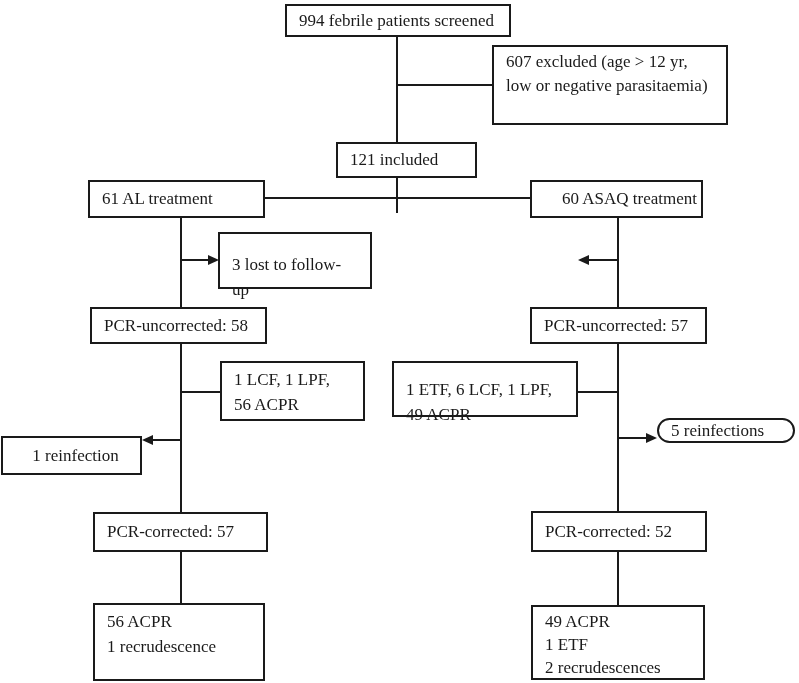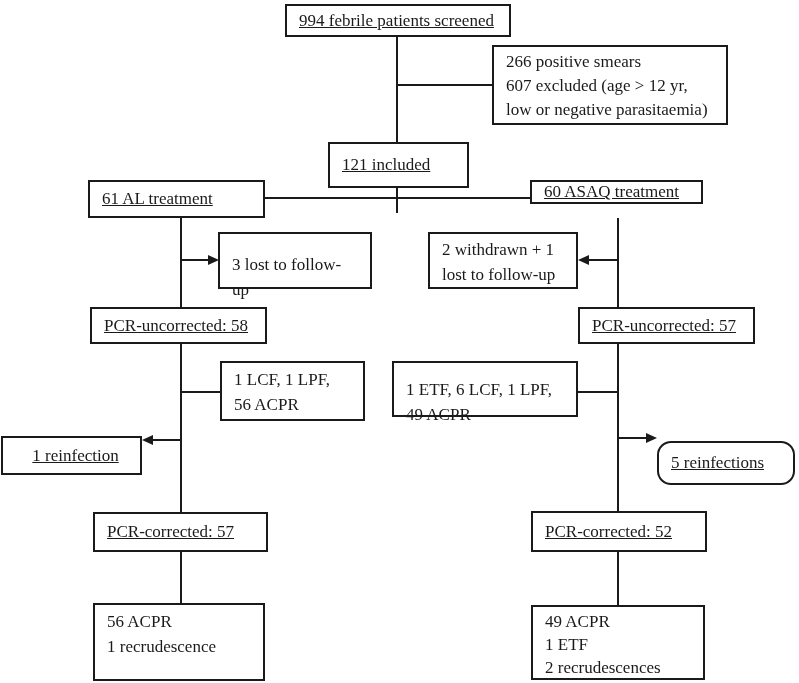--- a/index.html
+++ b/index.html
@@ -15,41 +15,41 @@
   }
   .node {
     position: absolute;
     box-sizing: border-box;
     border: 2px solid #1a1a1a;
     background: #ffffff;
     padding-left: 12px;
     padding-right: 4px;
     line-height: 24px;
   }
-  .node.center-v { display: flex; flex-direction: column; justify-content: center; text-decoration: underline; }
+  .node.center-v { display: flex; flex-direction: column; justify-content: center; }
   .node .ln { display: block; white-space: nowrap; }
   .hline, .vline { position: absolute; background: #1a1a1a; }
   .arrow { position: absolute; width: 0; height: 0; }
   .arrow.right { border-top: 5px solid transparent; border-bottom: 5px solid transparent; border-left: 11px solid #1a1a1a; }
   .arrow.left  { border-top: 5px solid transparent; border-bottom: 5px solid transparent; border-right: 11px solid #1a1a1a; }
 
   
   #b-screened        { left:285px; top:4px;   width:226px; height:33px; }
   #b-excluded        { left:492px; top:45px;  width:236px; height:80px; padding-top:3px; line-height:24px; }
-  #b-included        { left:328px; top:142px; width:141px; height:46px; }
+  #b-included        { left:336px; top:142px; width:141px; height:36px; }
   #b-al-treat        { left:88px;  top:180px; width:177px; height:38px; }
-  #b-asaq-treat      { left:530px; top:180px; width:173px; height:24px; }
+  #b-asaq-treat      { left:530px; top:180px; width:173px; height:38px;align-items:flex-end; }
   #b-al-lost         { left:218px; top:232px; width:154px; height:57px; padding-top:18px; line-height:25px; }
   #b-asaq-withdrawn  { left:428px; top:232px; width:150px; height:57px; padding-top:3px; line-height:25px; }
   #b-al-pcru         { left:90px;  top:307px; width:177px; height:37px; }
-  #b-asaq-pcru       { left:530px; top:307px; width:177px; height:37px;margin-left:48px; }
+  #b-asaq-pcru       { left:530px; top:307px; width:177px; height:37px; }
   #b-al-class        { left:220px; top:361px; width:145px; height:60px; padding-top:4px; line-height:25px; }
   #b-asaq-class      { left:392px; top:361px; width:186px; height:56px; padding-top:14px; line-height:25px; }
   #b-al-reinf        { left:1px;   top:436px; width:141px; height:39px;align-items:center; }
-  #b-asaq-reinf      { left:657px; top:441px; width:138px; height:44px;border-radius:14px; }
+  #b-asaq-reinf      { left:657px; top:418px; width:138px; height:25px;border-radius:14px; }
   #b-al-pcrc         { left:93px;  top:512px; width:175px; height:40px; }
   #b-asaq-pcrc       { left:531px; top:511px; width:176px; height:41px; }
   #b-al-final        { left:93px;  top:603px; width:172px; height:78px; padding-top:4px; line-height:25px; }
   #b-asaq-final      { left:531px; top:605px; width:174px; height:75px; padding-top:3px; line-height:23px; }
 
   
   #l-v1 { left:396px; top:37px;  width:2px;  height:105px; }
   #l-h1 { left:397px; top:84px;  width:95px; height:2px; }
   #l-v2 { left:396px; top:178px; width:2px;  height:35px; }
   #l-h2 { left:264px; top:197px; width:267px;height:2px; }
@@ -94,21 +94,20 @@
   <div class="hline" id="l-h4"></div>
   <div class="hline" id="l-a4"></div>
   <div class="arrow right" id="h-a4"></div>
   <div class="vline" id="l-v8"></div>
 
   <div class="node center-v" id="b-screened">
     <span class="ln">994 febrile patients screened</span>
   </div>
 
   <div class="node" id="b-excluded">
-    <span class="ln">266 positive smears</span>
     <span class="ln">607 excluded (age &gt; 12 yr,</span>
     <span class="ln">low or negative parasitaemia)</span>
   </div>
 
   <div class="node center-v" id="b-included">
     <span class="ln">121 included</span>
   </div>
 
   <div class="node center-v" id="b-al-treat">
     <span class="ln">61 AL treatment</span>
@@ -116,24 +115,20 @@
 
   <div class="node center-v" id="b-asaq-treat">
     <span class="ln">60 ASAQ treatment</span>
   </div>
 
   <div class="node" id="b-al-lost">
     <span class="ln">3 lost to follow-</span>
     <span class="ln">up</span>
   </div>
 
-  <div class="node" id="b-asaq-withdrawn">
-    <span class="ln">2 withdrawn + 1</span>
-    <span class="ln">lost to follow-up</span>
-  </div>
 
   <div class="node center-v" id="b-al-pcru">
     <span class="ln">PCR-uncorrected: 58</span>
   </div>
 
   <div class="node center-v" id="b-asaq-pcru">
     <span class="ln">PCR-uncorrected: 57</span>
   </div>
 
   <div class="node" id="b-al-class">

